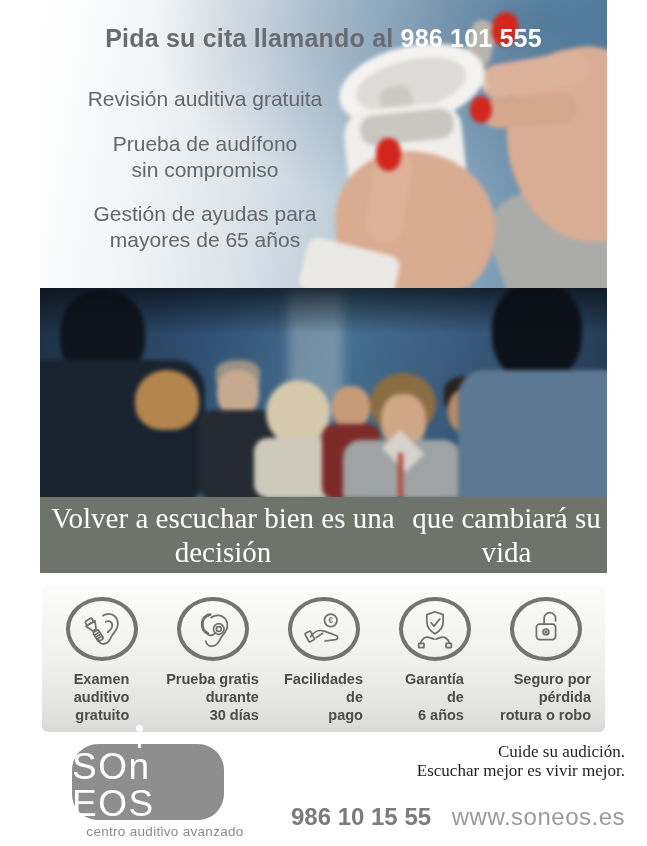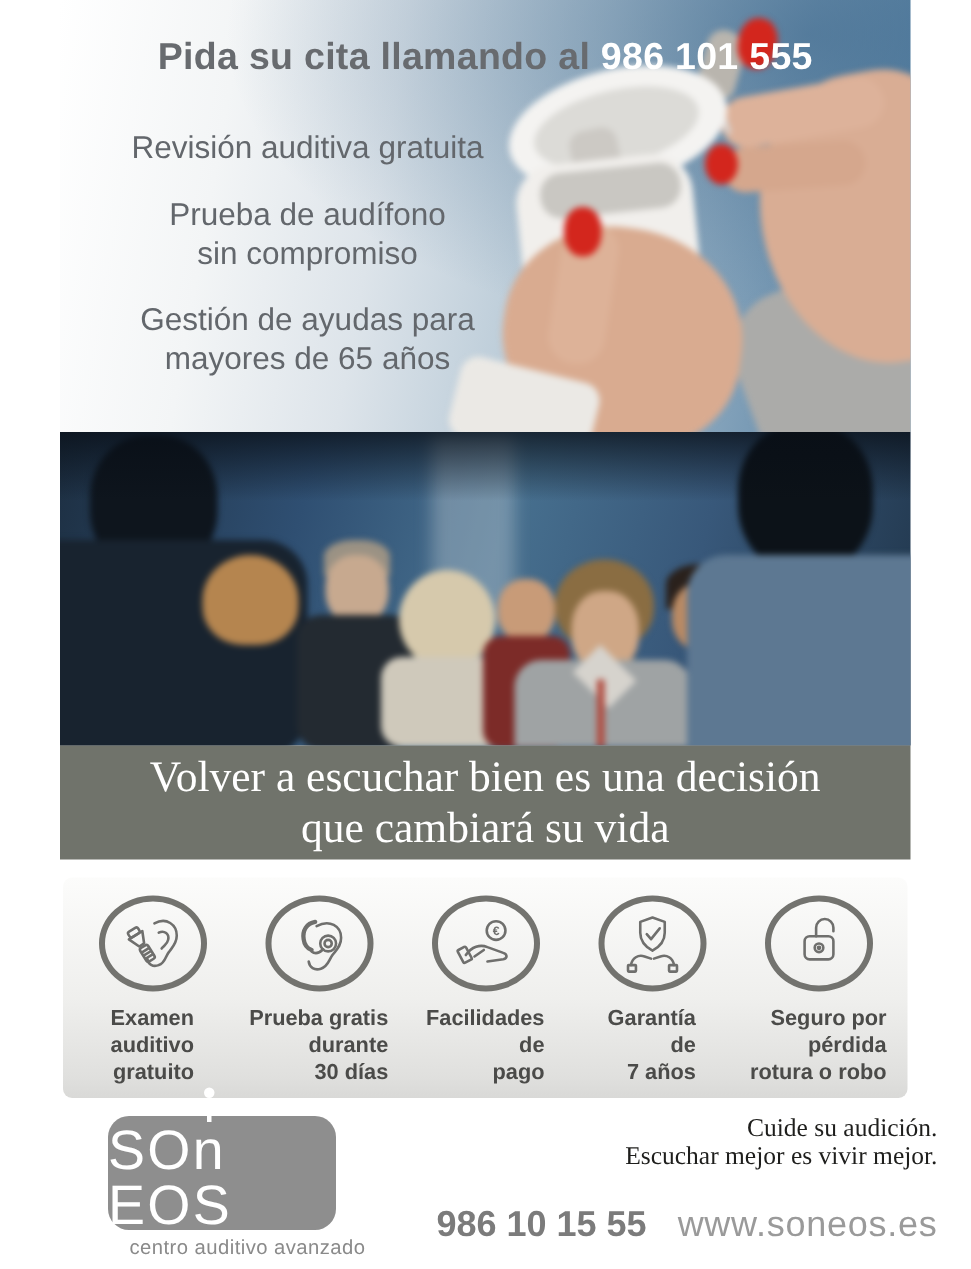--- a/index.html
+++ b/index.html
@@ -23,38 +23,38 @@
   .b1 { top:86px; } .b2 { top:131px; } .b3 { top:201px; }
 
   
   .crowd { position:absolute; left:40px; top:288px; width:567px; height:209px; overflow:hidden;
            background:linear-gradient(105deg,#1d2f42 0%,#2f4f72 28%,#47708f 50%,#38587a 72%,#20354a 100%); }
   .crowd::after { content:""; position:absolute; inset:0;
            background:linear-gradient(180deg, rgba(8,14,22,.75), rgba(8,14,22,0) 22%); }
 
   
   .banner { position:absolute; left:40px; top:497px; width:567px; height:76px; background:#70736b;
-            display:flex; flex-direction:column; align-items:center; justify-content:center;
+            display:flex; align-items:center; justify-content:center;
             font-family:"Liberation Serif", serif; color:#ffffff; font-size:29px; line-height:1.18; text-align:center; }
 
   
   .benefits { position:absolute; left:42px; top:585px; width:563px; height:147px; border-radius:6px;
               background:linear-gradient(180deg,#fcfcfb 0%,#efefed 55%,#e0e0de 90%,#d9d9d7 100%);
               display:flex; padding:12px 4px 8px 4px; }
   .benefit { flex:1 1 0; display:flex; flex-direction:column; align-items:center; }
   .benefit .ring { width:72px; height:72px; border:4px solid #73736f; border-radius:50%;
                    display:flex; align-items:center; justify-content:center; background:transparent; }
   .benefit svg { width:48px; height:48px; stroke:#6f6f6d; fill:none; stroke-width:3.6;
                  stroke-linecap:round; stroke-linejoin:round; }
   .benefit .label { margin-top:9px; font-size:14.5px; font-weight:bold; color:#4b4b49;
                     text-align:right; line-height:1.25; white-space:pre-line; }
 
   
   .logo-box { position:absolute; left:72px; top:744px; width:152px; height:76px; background:#8e8e8e;
-              border-radius:14px; display:flex; align-items:center; justify-content:center; }
+              border-radius:26px; display:flex; align-items:center; justify-content:center; }
   .logo-text { color:#ffffff; font-size:37px; letter-spacing:1.5px; line-height:1; position:relative; top:3px; }
   .logo-text .cap { text-transform:uppercase; }
   .logo-text .n { position:relative; display:inline-block; }
   .logo-text .n::before { content:""; position:absolute; left:45%; top:-16px; width:2.5px; height:16px; background:#fff; }
   .logo-text .n::after  { content:""; position:absolute; left:calc(45% - 2.2px); top:-23px; width:7px; height:7px;
                           background:#fff; border-radius:50%; }
   .logo-sub { position:absolute; left:40px; top:824px; width:250px; text-align:center;
               font-size:13.5px; color:#8a8a8a; letter-spacing:.3px; }
   .tagline { position:absolute; right:22px; top:742px; width:380px; text-align:right;
              font-family:"Liberation Serif", serif; font-size:17px; color:#1e1e1c; line-height:1.14; }
@@ -205,21 +205,21 @@
           <path d="M50 14 l17 6 v15 c0 13 -8 20 -17 25 -9 -5 -17 -12 -17 -25 v-15 z"></path>
           <path d="M42 37 l6 7 l12 -15"></path>
           <path d="M20 80 c2 -10 10 -15 19 -12 l9 3"></path>
           <path d="M80 80 c-2 -10 -10 -15 -19 -12 l-9 3"></path>
           <rect x="16" y="80" width="11" height="9" rx="1"></rect>
           <rect x="73" y="80" width="11" height="9" rx="1"></rect>
         </svg>
       </div>
       <div class="label">Garantía
 de
-7 años</div>
+6 años</div>
     </div>
 
     <div class="benefit">
       <div class="ring">
         <svg viewBox="0 0 100 100">
           <path d="M46 40 v-12 a12 12 0 0 1 24 0 v5"></path>
           <rect x="30" y="40" width="40" height="32" rx="7"></rect>
           <circle cx="50" cy="56" r="6"></circle>
           <circle cx="50" cy="56" r="1.5" style="fill:#6f6f6d;"></circle>
         </svg>

